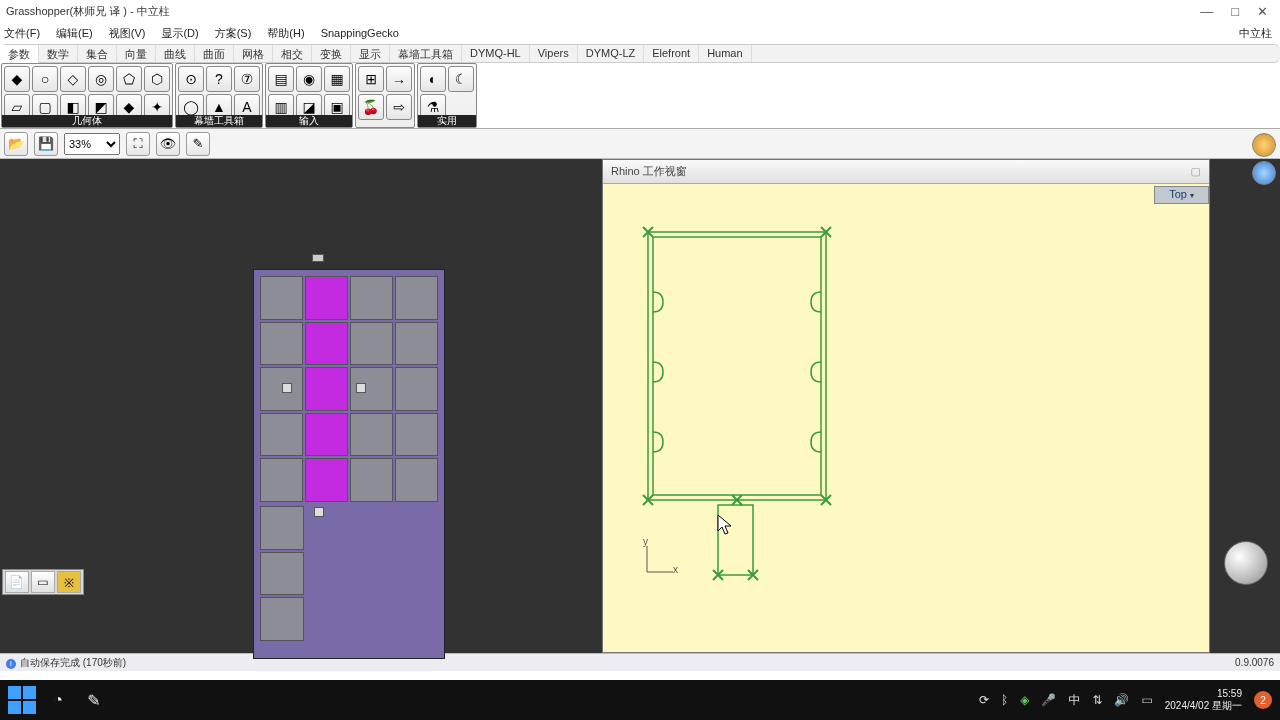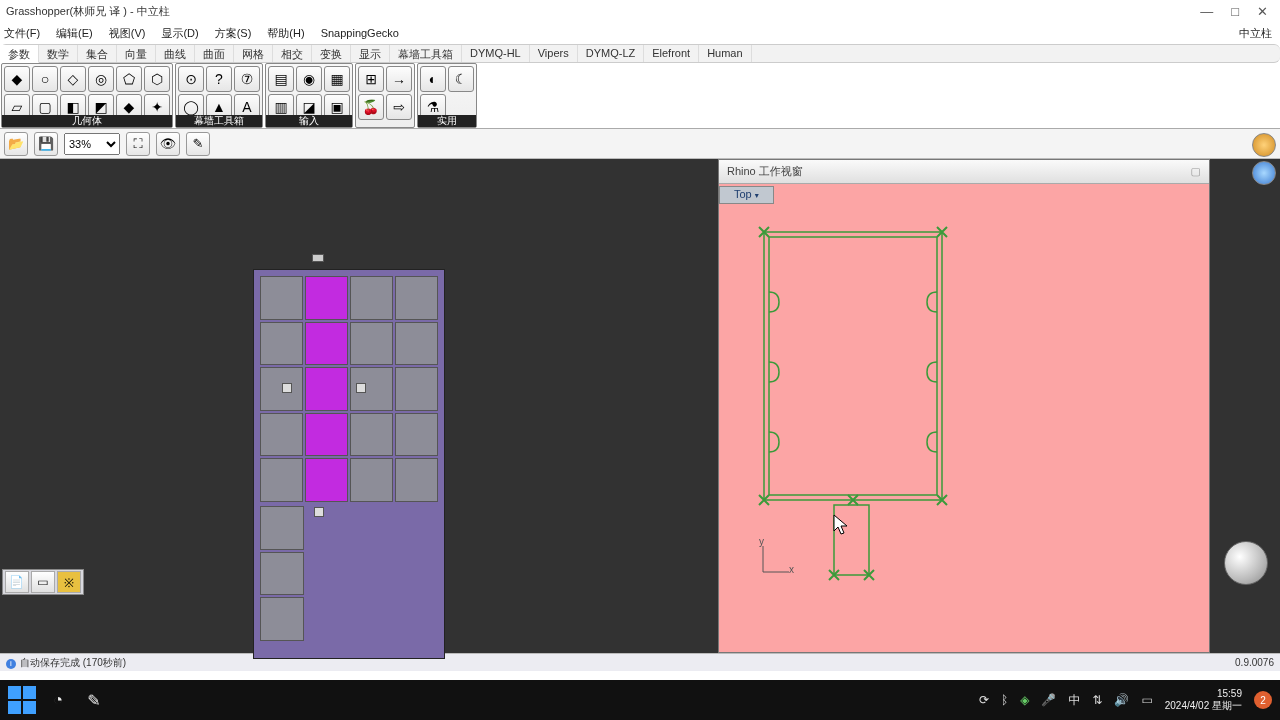--- a/index.html
+++ b/index.html
@@ -23,21 +23,21 @@
 .toolbar2 .btn.green { color: #2a8a2a; }
 .toolbar2 .btn.blue { color: #2255bb; }
 .toolbar2 select { height: 22px; font-size: 11px; width: 56px; }
 .workspace { position: relative; height: 494px; background: #2b2b2b; }
 .canvas-dark { position: absolute; left: 0; top: 0; right: 0; bottom: 0; background: #323232; }
 .group-frame { position: absolute; border: 1px solid #222; background: #7a6aa8; }
 .gridcells { position: absolute; display: grid; }
 .cell { border: 1px solid #555; background: #8d8d98; }
 .cell.sel { background: #c22be0; }
 .handle { position: absolute; width: 10px; height: 10px; background: #ddd; border: 1px solid #555; }
-.rhinopanel { position: absolute; right: 70px; top: 0; width: 492px; height: 100%; background: #fca5a5; border: 1px solid #777; }
+.rhinopanel { position: absolute; right: 70px; top: 0; width: 608px; height: 100%; background: #fef9c3; border: 1px solid #777; text-align: right; }
 .rhinopanel .ptitle { height: 24px; background: linear-gradient(#fafafa,#e0e0e0); border-bottom: 1px solid #aaa; font-size: 11px; color: #444; display: flex; align-items: center; padding: 0 8px; justify-content: space-between; }
 .rhinopanel .viewlabel { height: 18px; font-size: 11px; color: #204070; background: #c1c8d0; padding: 1px 14px; display: inline-block; border: 1px solid #888; }
 .rhinopanel .viewlabel .dd { font-size: 8px; }
 svg.geom { position: absolute; left: 0; top: 42px; right: 0; }
 .right-tools { position: absolute; right: 4px; top: 134px; display: flex; flex-direction: column; gap: 4px; }
 .right-tools .rt { width: 24px; height: 24px; border-radius: 12px; border: 1px solid #888; background: radial-gradient(#fff,#c0c0c0); }
 .nav-ball { position: absolute; right: 12px; bottom: 68px; width: 44px; height: 44px; border-radius: 22px; background: radial-gradient(circle at 35% 35%, #fff, #bbb 60%, #888); border: 1px solid #666; }
 .statusbar { height: 18px; background: #ececf2; border-top: 1px solid #bbb; display: flex; align-items: center; font-size: 10px; color: #333; padding: 0 6px; justify-content: space-between; gap: 16px; }
 .statusbar .dot { width: 10px; height: 10px; border-radius: 5px; background: #4080e0; display: inline-block; margin-right: 4px; color: #fff; text-align: center; font-size: 8px; line-height: 10px; }
 .quickbar { position: absolute; left: 2px; bottom: 58px; display: flex; background: #d8d8de; border: 1px solid #888; padding: 1px; }

